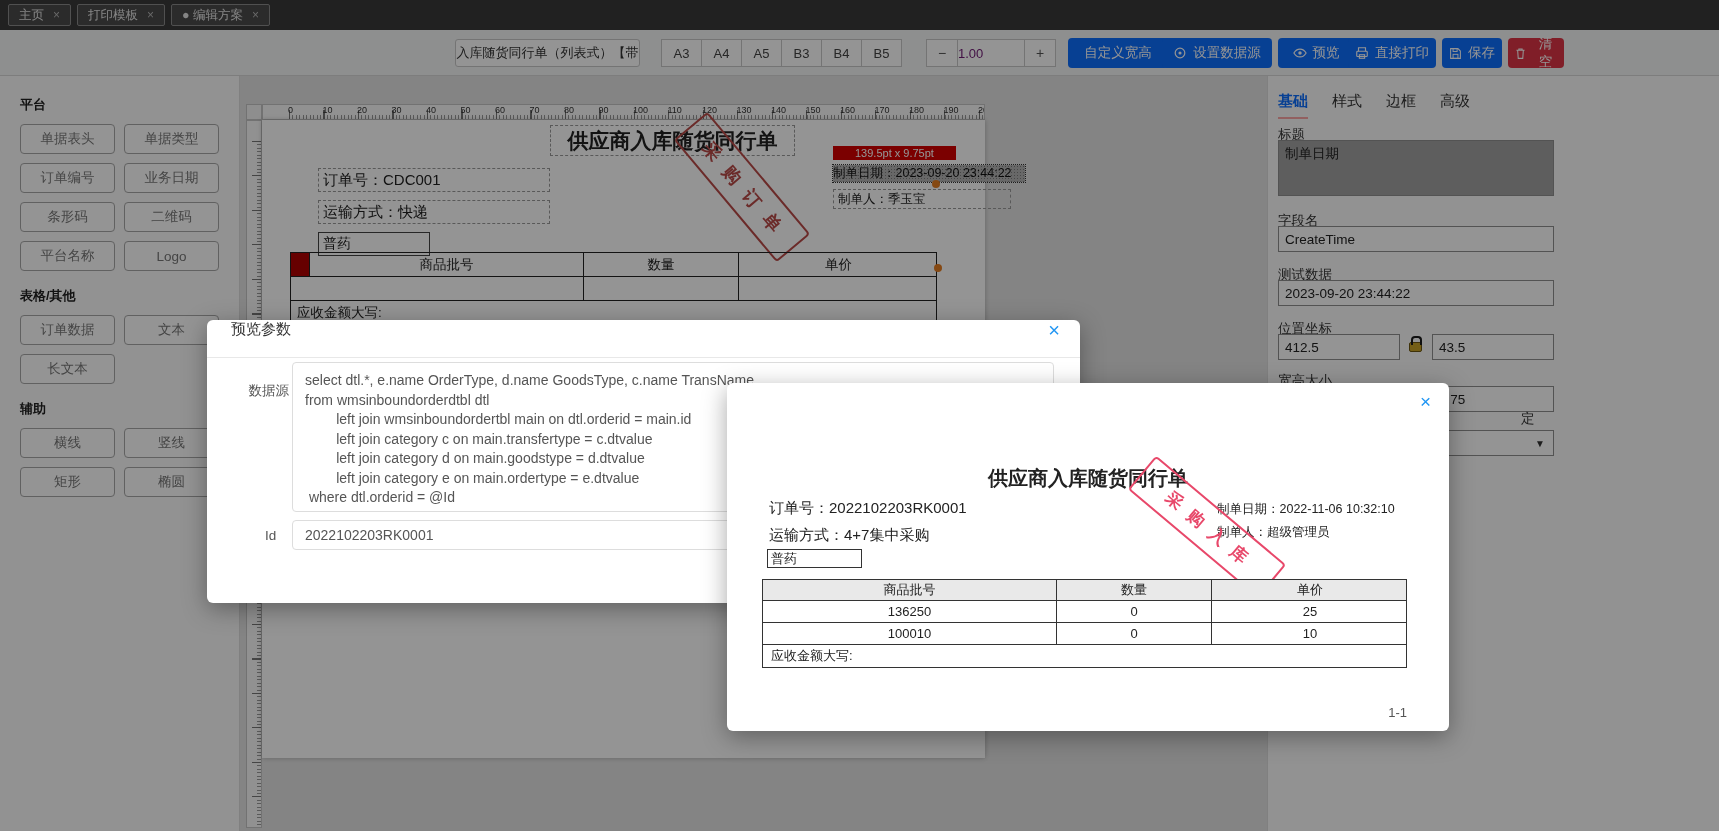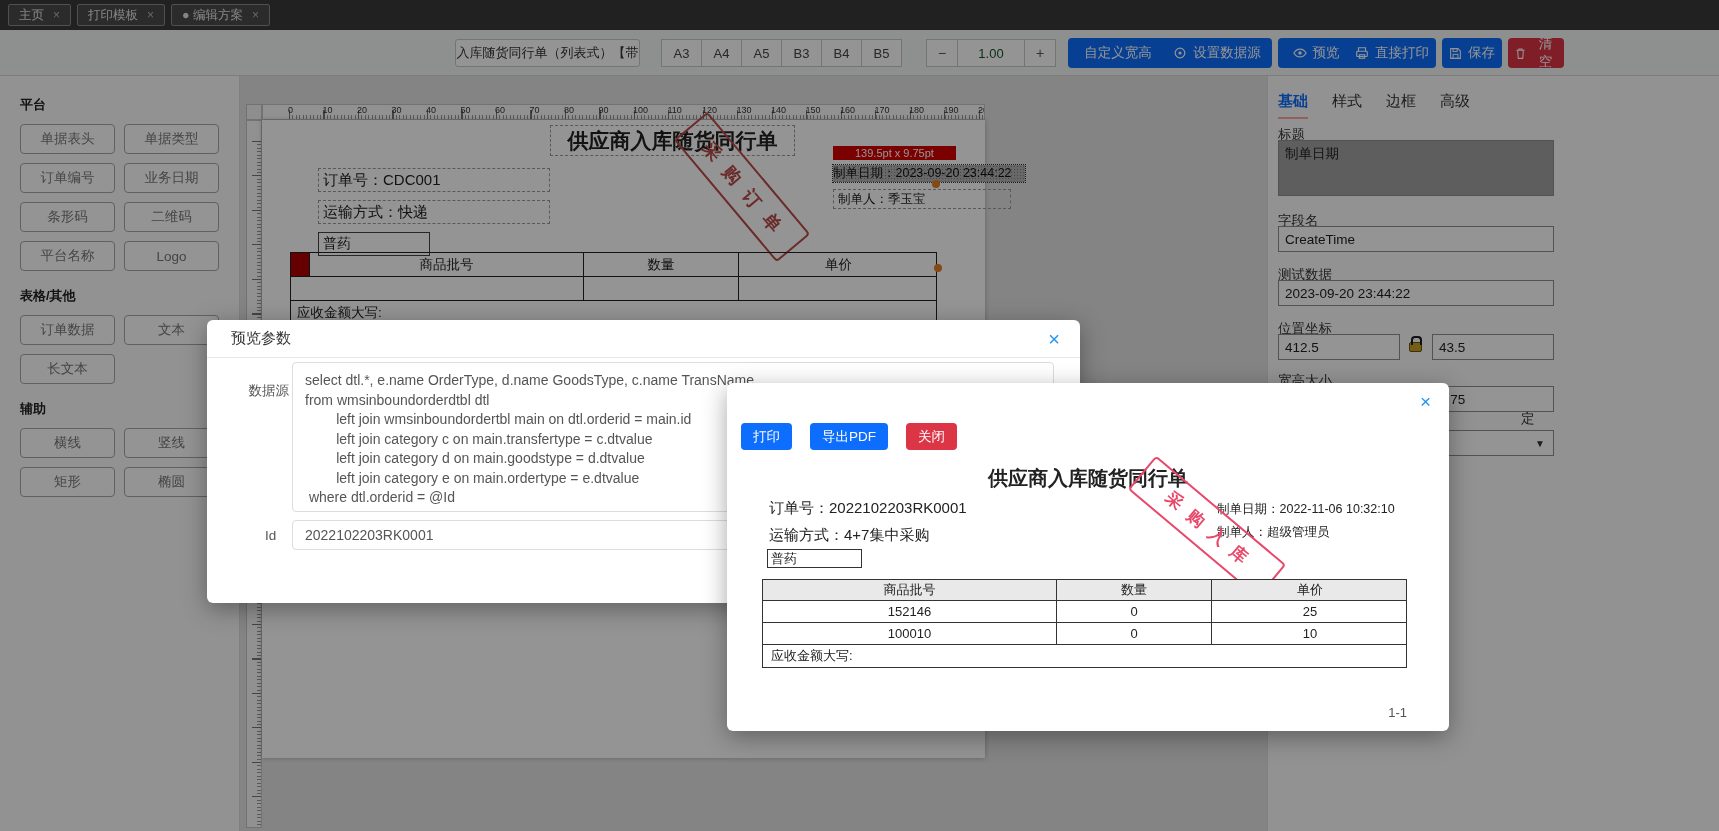--- a/index.html
+++ b/index.html
@@ -10,21 +10,21 @@
 .tabbar{position:absolute;top:0;left:0;right:0;height:30px;background:#3a3a3a;display:flex;align-items:center;padding-left:8px;gap:6px}
 .tab{height:22px;background:#4a4a4a;border:1px solid #8a8a8a;border-radius:2px;color:#e5e5e5;font-size:12.5px;display:inline-flex;align-items:center;gap:9px;padding:0 10px;cursor:pointer}
 .tab .x{color:#b5b5b5;font-size:12px;line-height:1}
 
 .toolbar{position:absolute;top:30px;left:0;right:0;height:46px;background:#f5f6f7;border-bottom:1px solid #d8d8d8}
 .tplname{position:absolute;left:455px;top:9px;width:185px;height:28px;background:#fff;border:1px solid #c8c8c8;border-radius:3px;font-size:13px;color:#333;display:flex;align-items:center;justify-content:center;white-space:nowrap;overflow:hidden;cursor:pointer}
 .sizes{position:absolute;left:662px;top:9px;display:flex}
 .size-btn{width:41px;height:28px;background:#fff;border:1px solid #c8c8c8;margin-left:-1px;font-size:13px;color:#444;cursor:pointer}
 .zoomgrp{position:absolute;left:926px;top:9px;display:flex}
 .zoomgrp .zbtn{width:32px;height:28px;background:#fff;border:1px solid #c8c8c8;font-size:14px;color:#555;cursor:pointer}
-.zoomgrp .zval{width:66px;height:28px;background:#fff;border:1px solid #c8c8c8;border-left:none;border-right:none;text-align:center;font-size:13px;color:#14532d}
+.zoomgrp .zval{width:66px;height:28px;background:#fff;border:1px solid #c8c8c8;border-left:none;border-right:none;font-size:13px;color:#701a75}
 .tbtn{position:absolute;top:8px;height:30px;border:none;border-radius:4px;background:#0d6efd;color:#fff;font-size:13.5px;display:inline-flex;align-items:center;justify-content:center;gap:6px;cursor:pointer;padding:0 6px}
 .tbtn.red{background:#dc3545}
 
 .sidebar{position:absolute;top:76px;left:0;width:240px;bottom:0;background:#fbfbfb;border-right:1px solid #ddd;padding:4px 20px}
 .side-title{font-size:13px;font-weight:bold;color:#222;margin:16px 0 10px}
 .side-grid{display:flex;flex-wrap:wrap;gap:9px;width:200px}
 .side-btn{width:95px;height:30px;border:1px solid #a8a8a8;border-radius:4px;background:#fff;color:#777;font-size:13.5px;cursor:pointer}
 
 .canvas{position:absolute;top:76px;left:240px;width:1027px;bottom:0;background:#e4e4e4}
 .ruler-corner{position:absolute;left:6px;top:28px;width:16px;height:16px;background:#f4f4f4;border:1px solid #c4c4c4}
@@ -64,21 +64,21 @@
 .pinput.half{width:122px}
 .pinput.half2{left:164px}
 .lock{position:absolute;left:141px;width:13px;height:10px;background:#c9a227;border-radius:2px;border:1px solid #6b5510}
 .lock:before{content:"";position:absolute;left:1px;top:-7px;width:7px;height:7px;border:2px solid #1c1c1c;border-bottom:none;border-radius:4px 4px 0 0}
 .pselect{position:absolute;left:10px;top:354px;width:276px;height:26px;border:1px solid #8f8f8f;background:#fff;display:flex;align-items:center;justify-content:flex-end;padding-right:8px;font-size:10px;color:#333;cursor:pointer}
 .partial-label{position:absolute;left:253px;top:334px;font-size:13.5px;color:#333}
 
 .backdrop{position:absolute;inset:0;background:rgba(0,0,0,0.42);z-index:10}
 .modal{position:absolute;background:#fff;border-radius:6px;box-shadow:0 6px 24px rgba(0,0,0,.35)}
 .modal1{left:207px;top:320px;width:873px;height:283px;z-index:20}
-.m-head{height:38px;border-bottom:1px solid #e8e8e8;display:flex;align-items:center;padding:0 20px 0 24px;font-size:15px;color:#333}
+.m-head{height:38px;border-bottom:1px solid #e8e8e8;display:flex;padding:0 20px 0 24px;font-size:15px;color:#333}
 .m-close{margin-left:auto;color:#2196f3;font-size:20px;line-height:1;cursor:pointer}
 .m1-label{position:absolute;font-size:13.5px;color:#555}
 .m1-sql{position:absolute;left:85px;top:42px;width:762px;height:150px;border:1px solid #ddd;border-radius:4px;font-size:14px;line-height:19.5px;color:#555;padding:8px 12px;resize:none;font-family:inherit;overflow:hidden}
 .m1-id{position:absolute;left:85px;top:200px;width:762px;height:30px;border:1px solid #ddd;border-radius:4px;font-size:14px;color:#555;padding:0 12px;font-family:inherit}
 .modal2{left:727px;top:383px;width:722px;height:348px;z-index:30}
 .m2-close{position:absolute;right:18px;top:8px;color:#2196f3;font-size:19px;cursor:pointer}
 .m2-btns{position:absolute;left:14px;top:40px;display:flex;gap:18px}
 .mbtn{height:27px;border:none;border-radius:4px;background:#0d6efd;color:#fff;font-size:13.5px;padding:0 12px;cursor:pointer}
 .mbtn.red{background:#dc3545}
 .pv-title{position:absolute;left:0;top:82px;width:100%;text-align:center;font-size:20px;font-weight:bold;color:#222}
@@ -395,45 +395,40 @@
         left join category c on main.transfertype = c.dtvalue
         left join category d on main.goodstype = d.dtvalue
         left join category e on main.ordertype = e.dtvalue
  where dtl.orderid = @Id</textarea>
     <div class="m1-label" style="left:58px;top:208px">Id</div>
     <input class="m1-id" value="2022102203RK0001" style="">
   </div>
 
   <div class="modal modal2">
     <div class="m2-close">×</div>
-    <div class="m2-btns">
-      <button class="mbtn">打印</button>
-      <button class="mbtn">导出PDF</button>
-      <button class="mbtn red">关闭</button>
-    </div>
     <div class="pv-title">供应商入库随货同行单</div>
     <div class="pv-line" style="left:42px;top:116px">订单号：2022102203RK0001</div>
     <div class="pv-meta" style="left:490px;top:118px">制单日期：2022-11-06 10:32:10</div>
     <div class="pv-line" style="left:42px;top:143px">运输方式：4+7集中采购</div>
     <div class="pv-meta" style="left:490px;top:141px">制单人：超级管理员</div>
     <div class="pv-drug">普药</div>
     <div class="stamp stamp2">采购入库</div>
     <div class="pvtable">
       <div class="hrow">
 
           <div>商品批号</div>
 
           <div>数量</div>
 
           <div>单价</div>
 
       </div>
 
         <div class="drow">
-          <div>152146</div>
+          <div>136250</div>
           <div>0</div>
           <div>25</div>
         </div>
 
         <div class="drow">
           <div>100010</div>
           <div>0</div>
           <div>10</div>
         </div>
 

